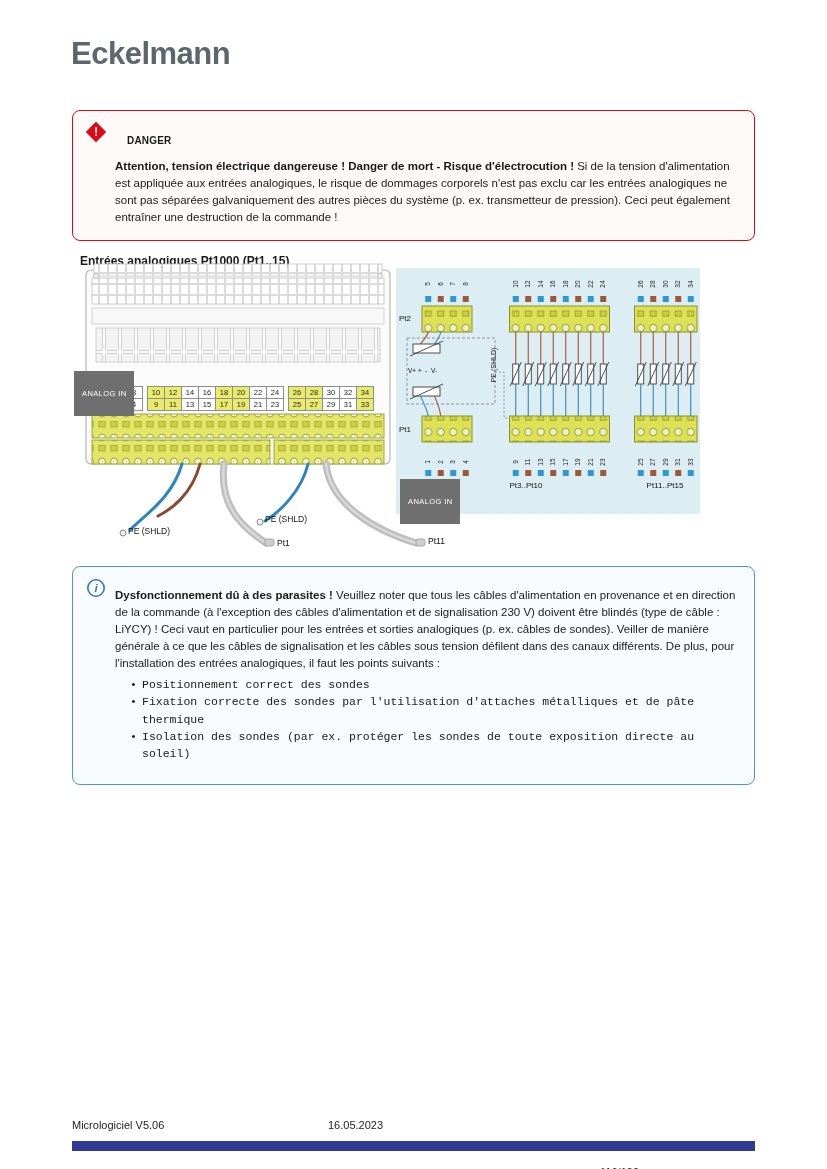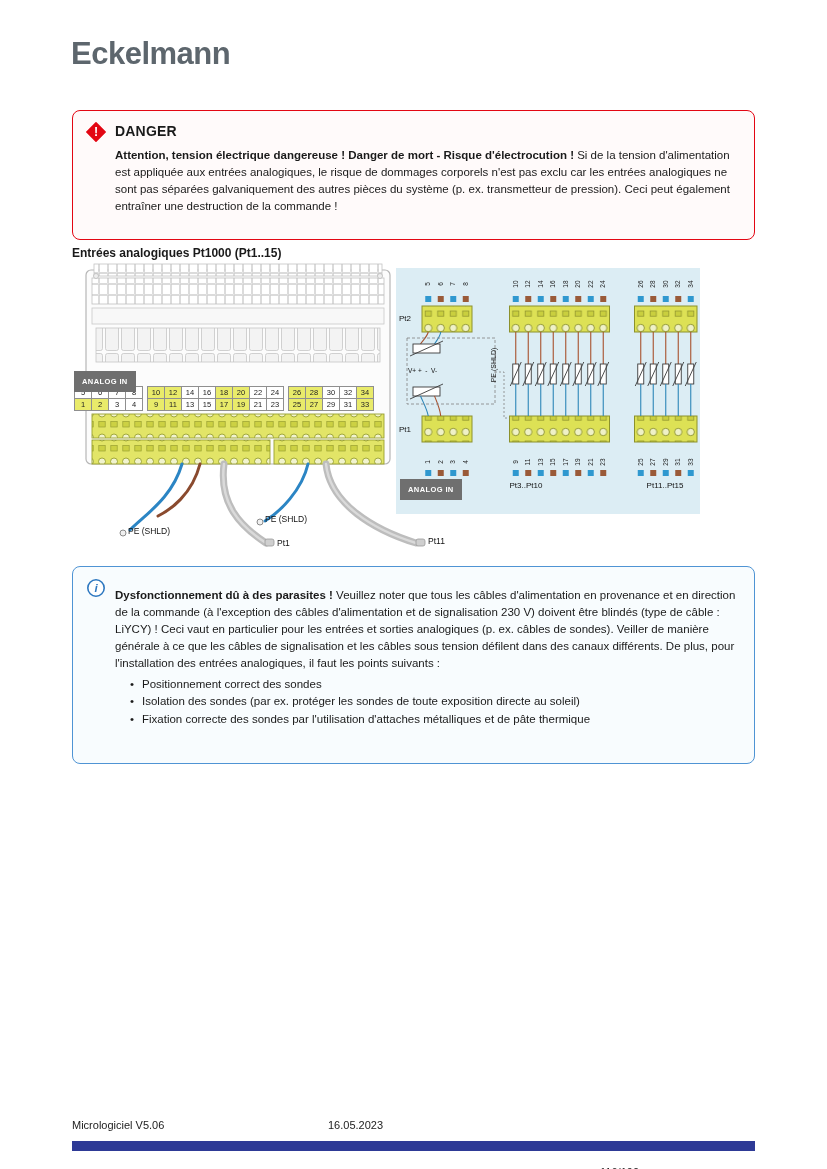--- a/index.html
+++ b/index.html
@@ -5,31 +5,31 @@
   html,body{margin:0;padding:0;background:#ffffff;}
   .page{position:relative;width:827px;height:1169px;background:#fff;font-family:"Liberation Sans",sans-serif;color:#1a1a1a;overflow:hidden;border-radius:30px;}
   svg text{font-family:"Liberation Sans",sans-serif;}
 
   .logo{position:absolute;left:71px;top:36px;font-size:31px;font-weight:700;color:#5d666d;letter-spacing:-0.5px;}
 
   .box{position:absolute;left:72px;width:683px;box-sizing:border-box;border-radius:8px;padding:12px 18px 14px 42px;}
   .danger{top:110px;min-height:130px;border:1.6px solid #e30613;background:#fffafa;}
   .attention{top:566px;min-height:198px;border:1.6px solid #4f94d4;background:#f8fcfe;}
   .box-icon{position:absolute;left:13px;top:11px;width:20px;height:20px;}
-  .box-title{margin:0;font-size:14px;font-weight:700;letter-spacing:0.2px;}
+  .box-title{margin:12px;font-size:10px;font-weight:700;letter-spacing:0.2px;}
   .box-text{margin:8px 0 0 0;font-size:11.5px;line-height:1.48;}
-  .attention ul{list-style:none;margin:4px 0 8px 14px;padding:0;}
+  .attention ul{list-style:none;margin:4px 0 8px 14px;padding:0;font-family:Liberation Mono, monospace;}
   .attention li{position:relative;padding-left:13px;font-size:11.5px;line-height:1.5;}
   .attention li::before{content:"•";position:absolute;left:1px;}
 
-  .section-heading{position:absolute;left:72px;top:246px;margin:0;font-size:12px;font-weight:700;}
+  .section-heading{position:absolute;left:72px;top:246px;margin:8px;font-size:12px;font-weight:700;}
 
   .diagram{position:absolute;left:72px;top:262px;width:683px;height:302px;}
   .dsvg{position:absolute;left:0;top:0;width:683px;height:302px;}
-  .analog-label{position:absolute;background:#6f6f6f;color:#fff;font-size:7.5px;font-weight:700;padding:6px 8px;letter-spacing:0.4px;z-index:4;}
+  .analog-label{position:absolute;background:#6f6f6f;color:#fff;font-size:7.5px;font-weight:400;padding:18px 8px;letter-spacing:0.4px;z-index:4;}
   .analog-label.lft{left:2px;top:109px;}
   .analog-label.rgt{left:4px;top:211px;}
 
   .tbl{position:absolute;left:2px;top:124px;display:flex;gap:4px;z-index:3;}
   .tcol{display:flex;flex-direction:column;}
   .trow{display:flex;}
   .trow span{box-sizing:border-box;display:flex;align-items:center;justify-content:center;width:18px;height:13px;margin-left:-1px;border:1px solid #8f8f8f;background:#ffffff;font-size:7.5px;color:#222;}
   .trow span:first-child{margin-left:0;}
   .trow + .trow{margin-top:-1px;}
   .trow:not(.plain) span:nth-child(4n+1),
@@ -332,22 +332,22 @@
   </div>
 
   <section class="box attention">
     <svg class="box-icon" viewBox="0 0 20 20">
       <circle cx="10" cy="10" r="8.2" fill="#ffffff" stroke="#2e78c0" stroke-width="1.6"></circle>
       <text x="10" y="14.2" text-anchor="middle" font-size="11.5" font-weight="bold" fill="#2e78c0" font-style="italic">i</text>
     </svg>
     <p class="box-text"><strong>Dysfonctionnement dû à des parasites !</strong><span> Veuillez noter que tous les câbles d'alimentation en provenance et en direction de la commande (à l'exception des câbles d'alimentation et de signalisation 230 V) doivent être blindés (type de câble : LiYCY) ! Ceci vaut en particulier pour les entrées et sorties analogiques (p. ex. câbles de sondes). Veiller de manière générale à ce que les câbles de signalisation et les câbles sous tension défilent dans des canaux différents. De plus, pour l'installation des entrées analogiques, il faut les points suivants :</span></p>
     <ul>
       <li>Positionnement correct des sondes</li>
+      <li>Fixation correcte des sondes par l'utilisation d'attaches métalliques et de pâte thermique</li>
       <li>Isolation des sondes (par ex. protéger les sondes de toute exposition directe au soleil)</li>
-      <li>Fixation correcte des sondes par l'utilisation d'attaches métalliques et de pâte thermique</li>
     </ul>
   </section>
 
   <div class="footer">
     <span class="fl">Micrologiciel V5.06</span>
     <span class="fc">16.05.2023</span>
     <span class="fr">116/190</span>
   </div>
   <div class="footer-bar"></div>
 

